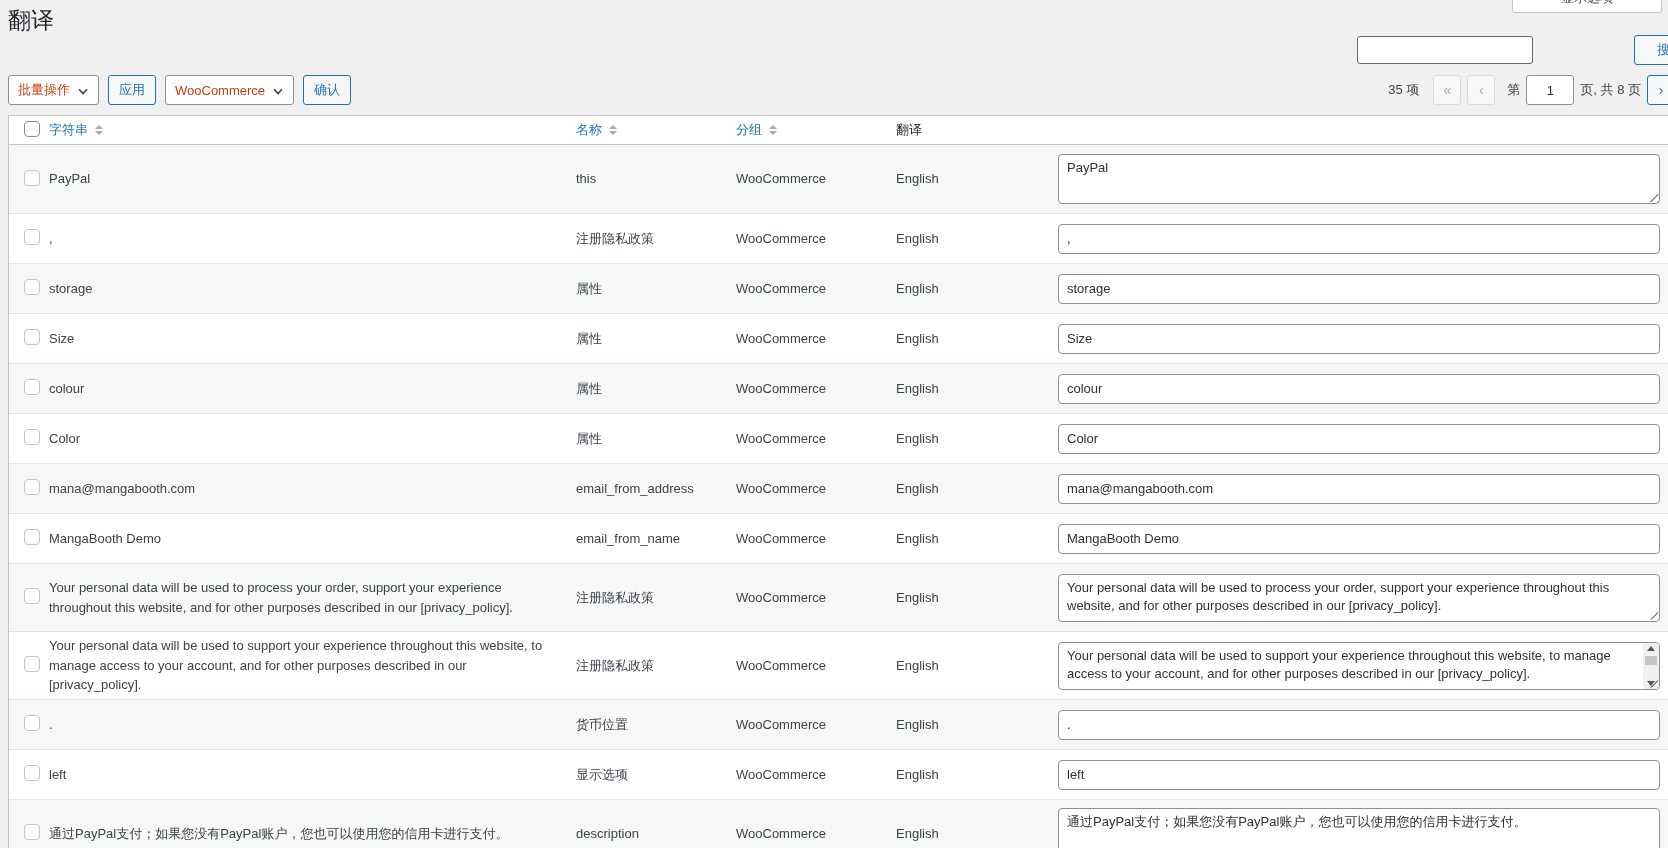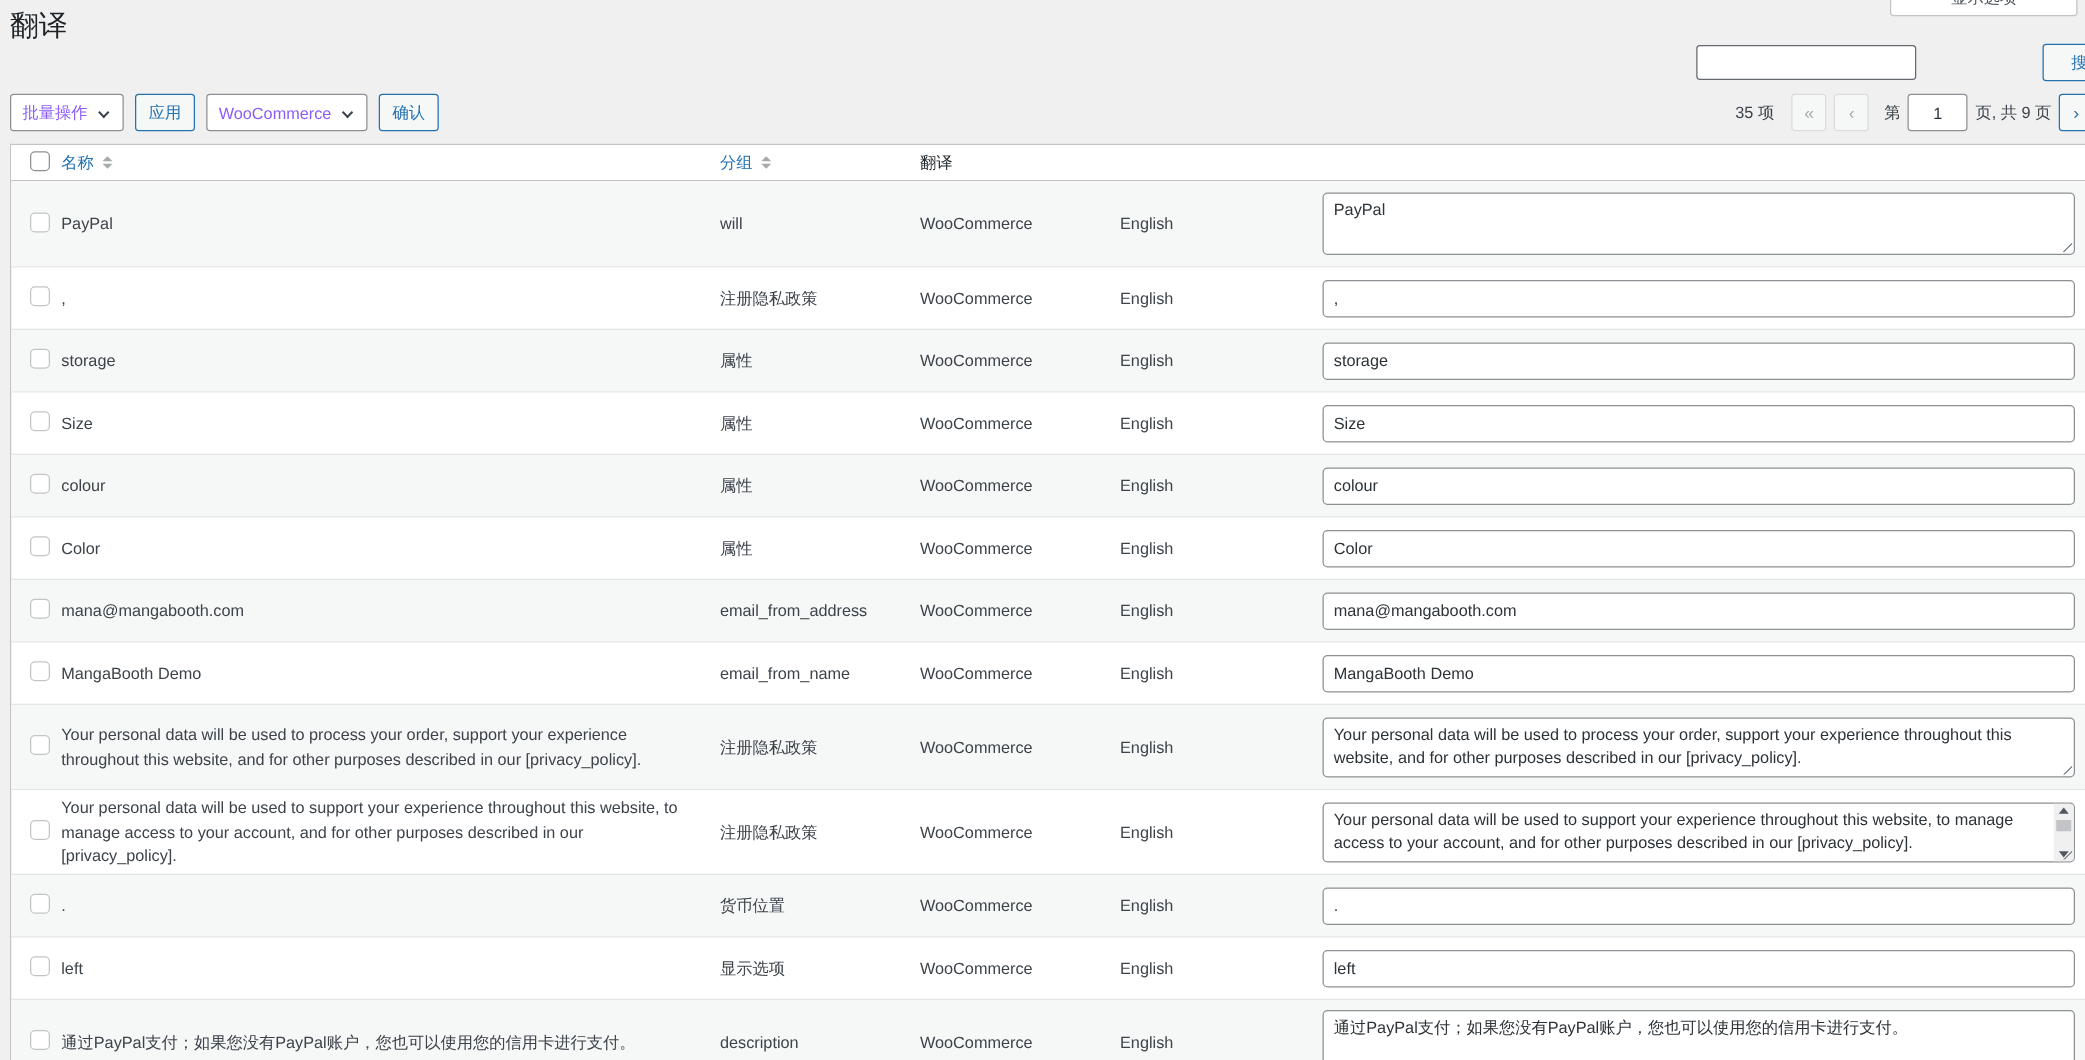--- a/index.html
+++ b/index.html
@@ -35,21 +35,21 @@
   .btn {
     display:inline-flex; align-items:center; justify-content:center;
     height:30px; padding:0 10px;
     background:#f6f7f7; border:1px solid #2271b1; border-radius:3px;
     color:#2271b1; font-size:13px; cursor:pointer; white-space:nowrap;
   }
   .select {
     position:relative; display:inline-flex; align-items:center;
     height:30px; padding:0 28px 0 9px;
     background:#fff; border:1px solid #8c8f94; border-radius:3px;
-    color:#8b5cf6; font-size:13px; cursor:pointer; white-space:nowrap;text-align:right;
+    color:#c2410c; font-size:13px; cursor:pointer; white-space:nowrap;text-align:right;
   }
   .chev {
     position:absolute; right:11px; top:10px;
     width:8px; height:8px;
     border-right:2px solid #3c434a; border-bottom:2px solid #3c434a;
     transform:rotate(45deg) scale(.8,.8);
   }
 
   
   .toolbar { position:absolute; top:75px; left:8px; display:flex; align-items:center; }
@@ -154,27 +154,34 @@
   </div>
   <button class="btn">确认</button>
 </div>
 
 <div class="pagination">
   <span class="page-count">35 项</span>
   <span class="pg-btn pg-disabled">«</span>
   <span class="pg-btn pg-disabled">‹</span>
   <span class="pg-label">第</span>
   <input class="page-num-input" type="text" value="1" style="">
-  <span class="pg-label">页, 共 9 页</span>
+  <span class="pg-label">页, 共 8 页</span>
   <span class="pg-btn pg-active">›</span>
 </div>
 
 <div class="strings-table">
   <div class="thead">
     <div><input type="checkbox" class="cb" style=""></div>
+    <div class="hcell">
+      <span class="hlink">字符串</span>
+      <span class="sorters">
+          <span class="tri-up"></span>
+          <span class="tri-down"></span>
+        </span>
+    </div>
     <div class="hcell">
       <span class="hlink">名称</span>
       <span class="sorters">
           <span class="tri-up"></span>
           <span class="tri-down"></span>
         </span>
     </div>
     <div class="hcell">
       <span class="hlink">分组</span>
       <span class="sorters">
@@ -184,21 +191,21 @@
     </div>
     <div class="hcell">
       <span class="hplain">翻译</span>
     </div>
     <div></div>
   </div>
   <div id="rows-container">
   <div class="trow tall">
     <div><input type="checkbox" class="cb" style=""></div>
     <div class="cell cell-string">PayPal</div>
-    <div class="cell">will</div>
+    <div class="cell">this</div>
     <div class="cell">WooCommerce</div>
     <div class="cell">English</div>
     <div class="cell-input">
           <div class="ta-wrap">
             <textarea class="tr-textarea" style="height: 50px;">PayPal</textarea>
             <span class="grip"></span>
           </div>
         </div>
   </div>
 

